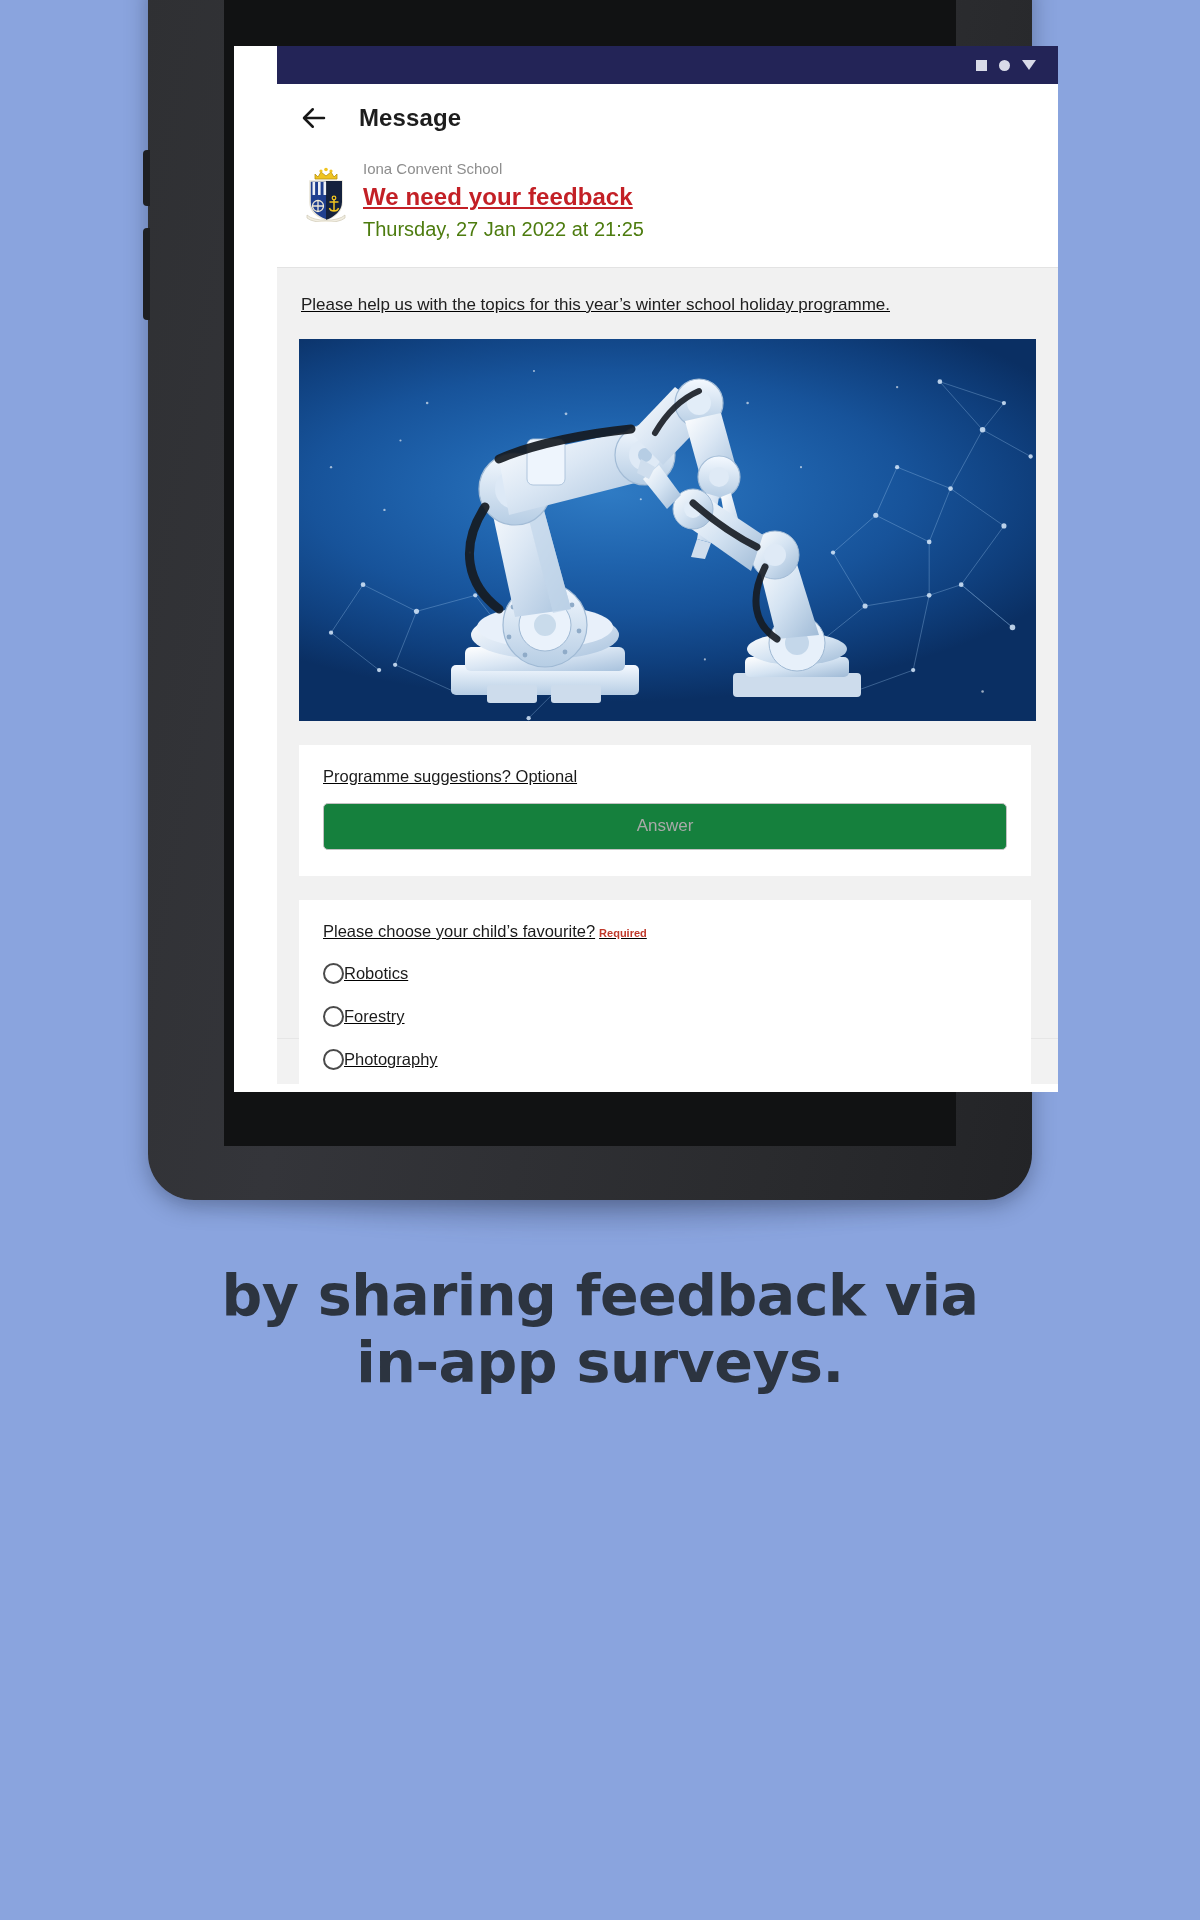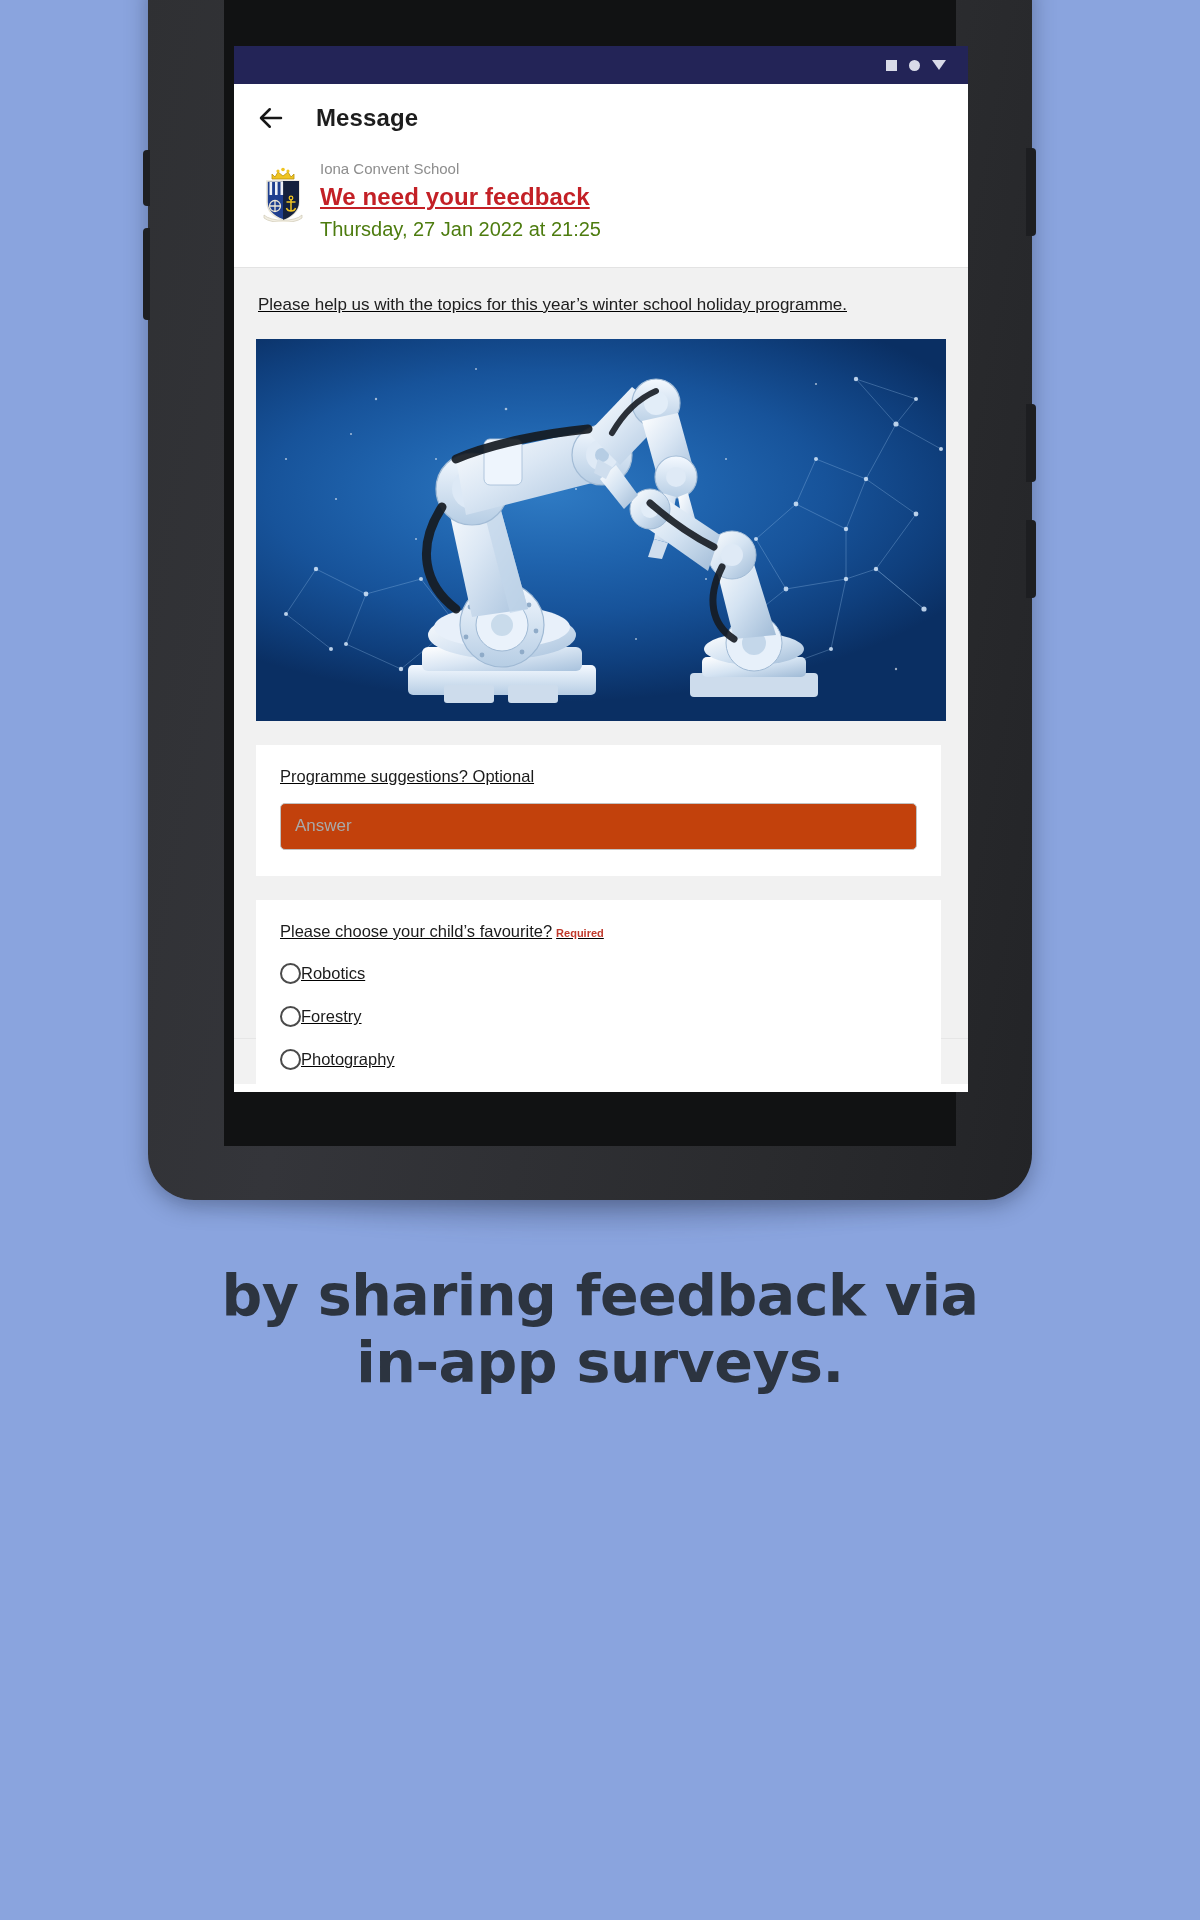--- a/index.html
+++ b/index.html
@@ -71,24 +71,25 @@
     width: 732px;
     height: 1168px;
     background: #111213;
   }
 
   
   .screen {
     position: absolute;
     left: 234px;
     top: 46px;
-    width: 734px;
+    width: 824px;
     height: 1046px;
     background: #ffffff;
     overflow: hidden;
+    padding-left: 43px;
   }
 
   
   .statusbar {
     height: 38px;
     background: #232457;
     display: flex;
     align-items: center;
     justify-content: flex-end;
     padding-right: 22px;
@@ -207,21 +208,22 @@
   }
   .answer-input {
     width: 100%;
     height: 47px;
     border: 1px solid #c2c2c2;
     border-radius: 5px;
     padding: 0 14px;
     font-size: 17px;
     color: #202020;
     font-family: "Liberation Sans", sans-serif;
-    background: #c2410c;
+    background: #15803d;
+    text-align: center;
   }
   .answer-input::placeholder { color: #a9a9a9; }
 
   .radio-row {
     display: flex;
     align-items: center;
     height: 32px;
     margin-bottom: 11px;
     cursor: pointer;
   }

